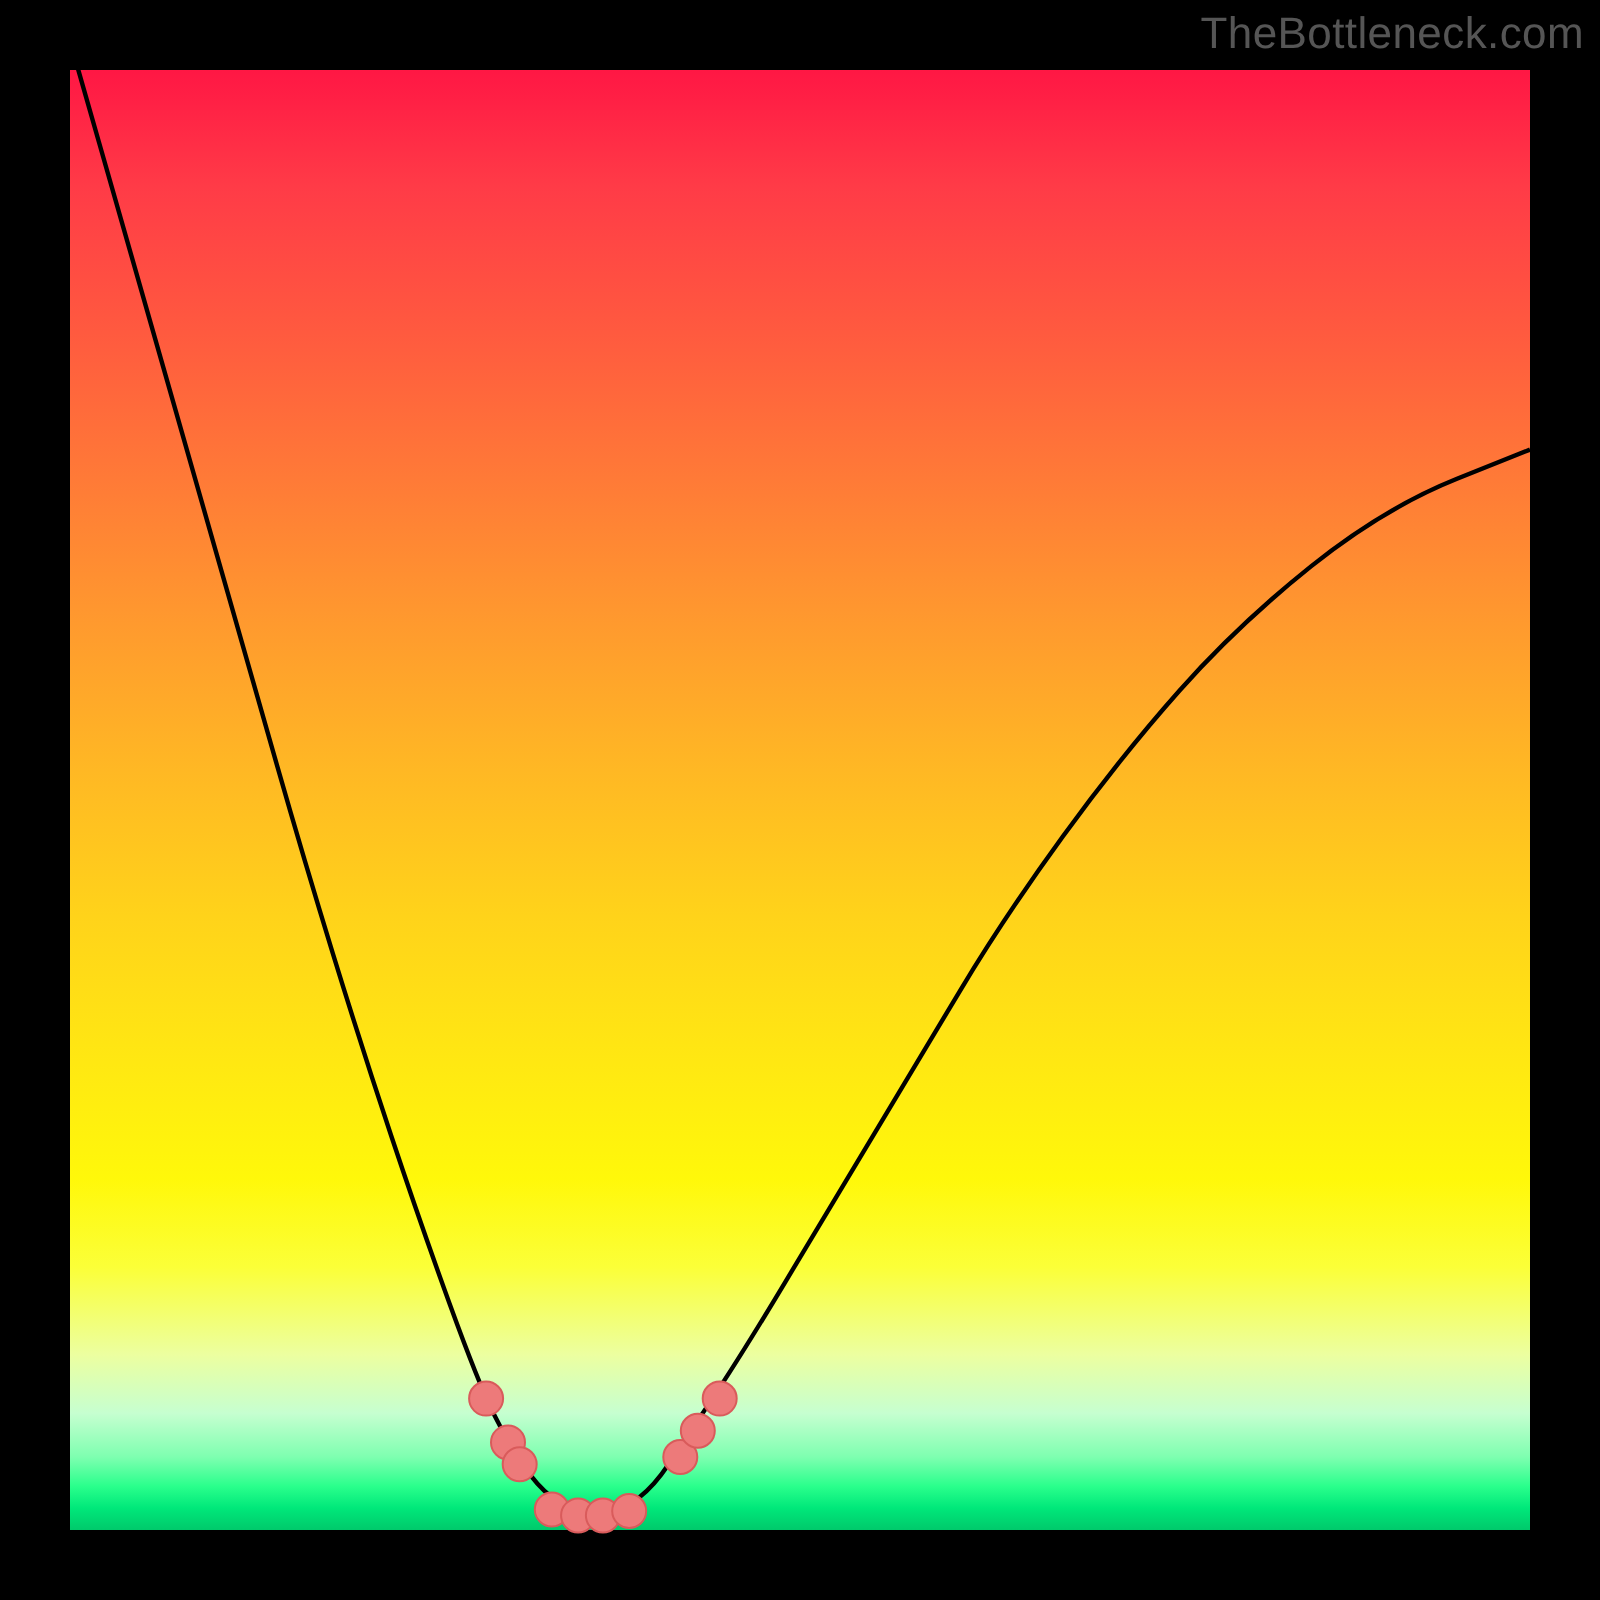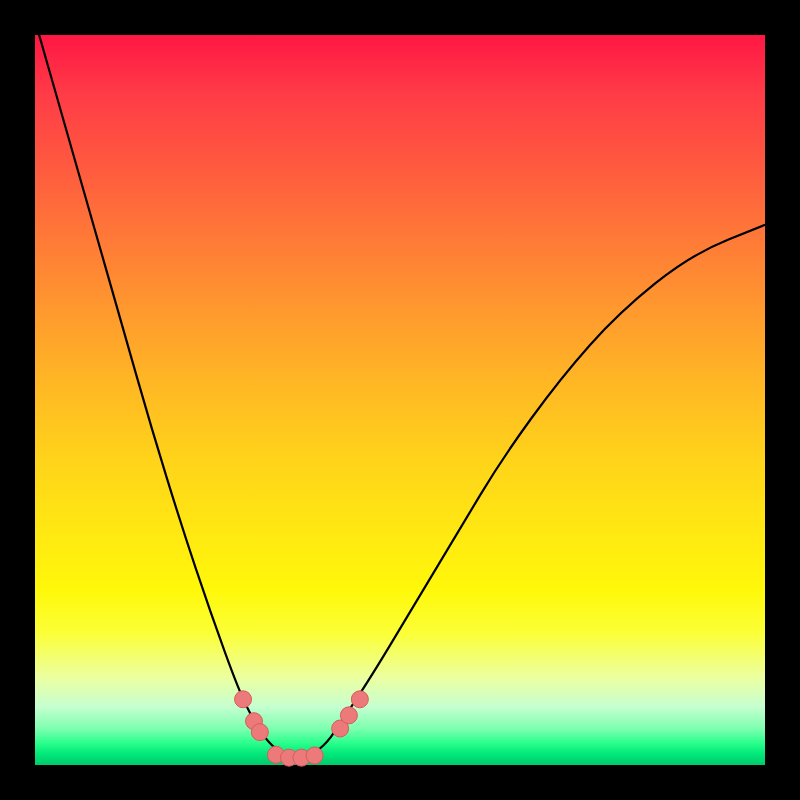--- a/index.html
+++ b/index.html
@@ -61,20 +61,21 @@
     width: 730px;
     height: 730px;
     overflow: visible;
   }
 </style>
 </head>
 <body>
 
 <div class="frame">
 
+  <div class="watermark">TheBottleneck.com</div>
 
   <div class="plot-area">
     <svg class="curve" viewBox="0 0 730 730" preserveAspectRatio="none">
       <path fill="none" stroke="#000000" stroke-width="2.2" d="M 0 -14.600000000000023 Q 0 -14.600000000000023 14.6 36.5 Q 29.2 87.60000000000002 43.8 138.7 Q 58.4 189.79999999999995 73 240.89999999999998 Q 87.6 292 102.19999999999999 343.1 Q 116.8 394.2 131.4 441.65 Q 146 489.1 160.6 532.9000000000001 Q 175.2 576.7 189.8 616.85 Q 204.4 657 211.7 671.6 Q 219 686.2 226.3 697.1500000000001 Q 233.6 708.1 240.9 713.575 Q 248.20000000000002 719.05 255.5 720.875 Q 262.8 722.7 270.1 720.875 Q 277.4 719.05 284.7 713.575 Q 292 708.1 299.29999999999995 697.1500000000001 Q 306.59999999999997 686.2 321.2 664.3 Q 335.8 642.4 357.70000000000005 605.9 Q 379.6 569.4 401.5 532.9 Q 423.4 496.4 445.29999999999995 459.9 Q 467.2 423.40000000000003 496.4 383.25 Q 525.6 343.09999999999997 554.8 310.25 Q 584 277.4 620.5 248.20000000000002 Q 657 219.00000000000006 693.5 204.4 T 730 189.79999999999995 "></path>
       <g>
           <circle cx="208.04999999999998" cy="664.3" r="8.5" fill="#ed7a7a" stroke="#d95b5b" stroke-width="1"></circle>
           <circle cx="219" cy="686.2" r="8.5" fill="#ed7a7a" stroke="#d95b5b" stroke-width="1"></circle>
           <circle cx="224.84" cy="697.15" r="8.5" fill="#ed7a7a" stroke="#d95b5b" stroke-width="1"></circle>
           <circle cx="240.9" cy="719.78" r="8.5" fill="#ed7a7a" stroke="#d95b5b" stroke-width="1"></circle>
           <circle cx="254.04" cy="722.7" r="8.5" fill="#ed7a7a" stroke="#d95b5b" stroke-width="1"></circle>

